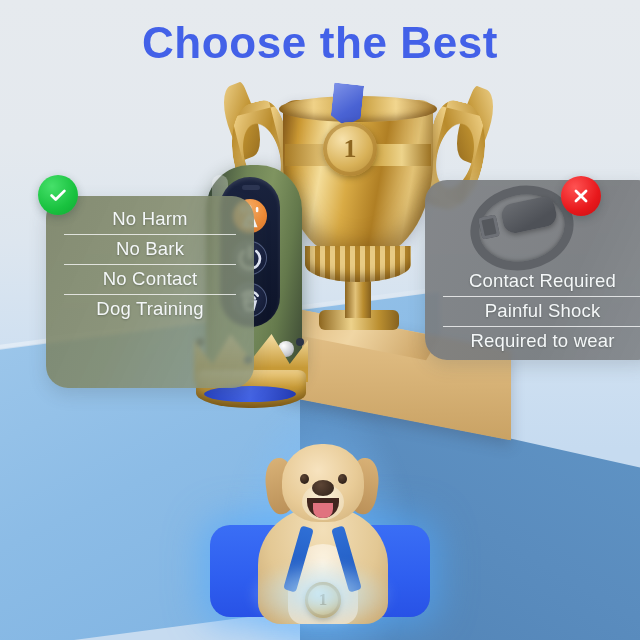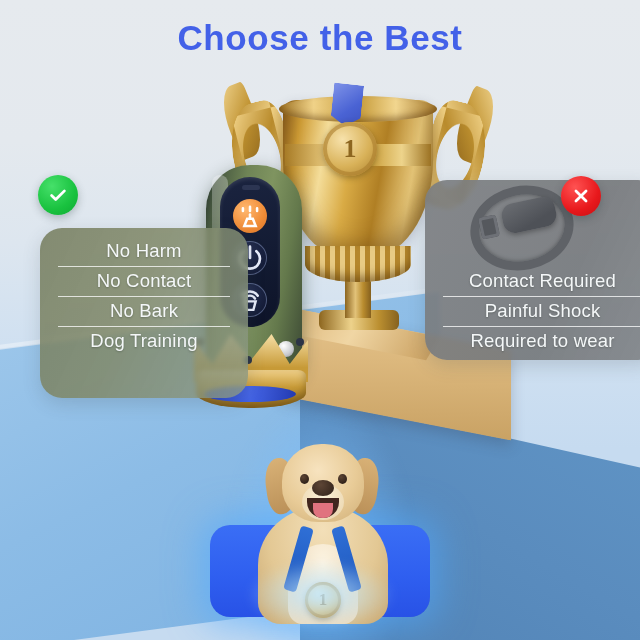--- a/index.html
+++ b/index.html
@@ -33,21 +33,21 @@
   }
   .bg-glow {
     position:absolute; left:225px; top:390px; width:190px; height:260px;
     background: radial-gradient(ellipse at 50% 60%, rgba(120,190,255,.85), rgba(120,190,255,0) 68%);
     filter: blur(6px);
   }
 
   
   .title {
     position:absolute; left:0; top:18px; width:640px; text-align:center;
-    font-size:35px; font-weight:700; letter-spacing:.6px; color:#4361e8;
+    font-size:44px; font-weight:700; letter-spacing:.6px; color:#4361e8;
   }
 
   
   .trophy { position:absolute; left:225px; top:78px; width:265px; height:360px; }
   .tro-cup {
     position:absolute; left:58px; top:22px; width:150px; height:160px;
     border-radius: 14px 14px 46% 46% / 10px 10px 62% 62%;
     background: linear-gradient(100deg,#8a5c1c 0%, #cf9d36 10%, #f2d municipal 0%, #f4dd9a 26%, #d9ab45 42%, #b07f24 60%, #e7c779 78%, #a87c27 100%);
     background: linear-gradient(100deg,#8a5c1c 0%, #cf9d36 12%, #f4dd9a 28%, #d9ab45 44%, #b07f24 62%, #e7c779 80%, #9d7322 100%);
     box-shadow: inset 0 -14px 22px rgba(90,55,10,.5), 0 4px 12px rgba(60,60,80,.22);
@@ -172,24 +172,23 @@
     position:absolute; left:72px; top:176px; width:16px; height:16px; border-radius:50%;
     background: radial-gradient(circle at 35% 30%,#fff,#c9cbd0 60%,#8a8d94);
   }
 
   
   .panel {
     position:absolute; border-radius:22px; padding:0;
     backdrop-filter: blur(2px);
   }
   .panel-left {
-    left:40px; top:196px; width:208px; height:170px;
+    left:46px; top:196px; width:208px; height:192px;
     background: linear-gradient(115deg, rgba(118,126,96,.88) 0%, rgba(128,136,104,.86) 45%, rgba(138,152,132,.80) 100%);
     box-shadow: 0 6px 18px rgba(60,70,80,.18);
-    margin-top: 32px;
   }
   .panel-right {
     left:425px; top:180px; width:235px; height:180px;
     background: linear-gradient(115deg, rgba(124,127,130,.92) 0%, rgba(118,121,124,.92) 60%, rgba(126,129,132,.88) 100%);
     box-shadow: 0 6px 18px rgba(60,70,80,.18);
   }
   .feature-list { position:absolute; left:0; width:100%; }
   .feature-list.left { top:8px; }
   .feature-list.right { top:86px; }
   .feat {
@@ -365,22 +364,22 @@
     <div class="crown-band"></div>
     <div class="crown-jewel"></div>
     <div class="crown-dot" style="left:6px;  top:4px;"></div>
     <div class="crown-dot" style="left:54px; top:22px;"></div>
     <div class="crown-dot" style="left:106px;top:4px;"></div>
   </div>
 
   <div class="panel panel-left">
     <div class="feature-list left">
       <div class="feat">No Harm</div>
+      <div class="feat">No Bark</div>
       <div class="feat">No Contact</div>
-      <div class="feat">No Bark</div>
       <div class="feat">Dog Training</div>
     </div>
   </div>
   <div class="badge badge-ok">
     <svg viewBox="0 0 24 24" fill="none" stroke="#fff" stroke-width="3" stroke-linecap="round" stroke-linejoin="round">
       <path d="M5 12.5l4.5 4.5L19 7.5"></path>
     </svg>
   </div>
 
   <div class="panel panel-right">

